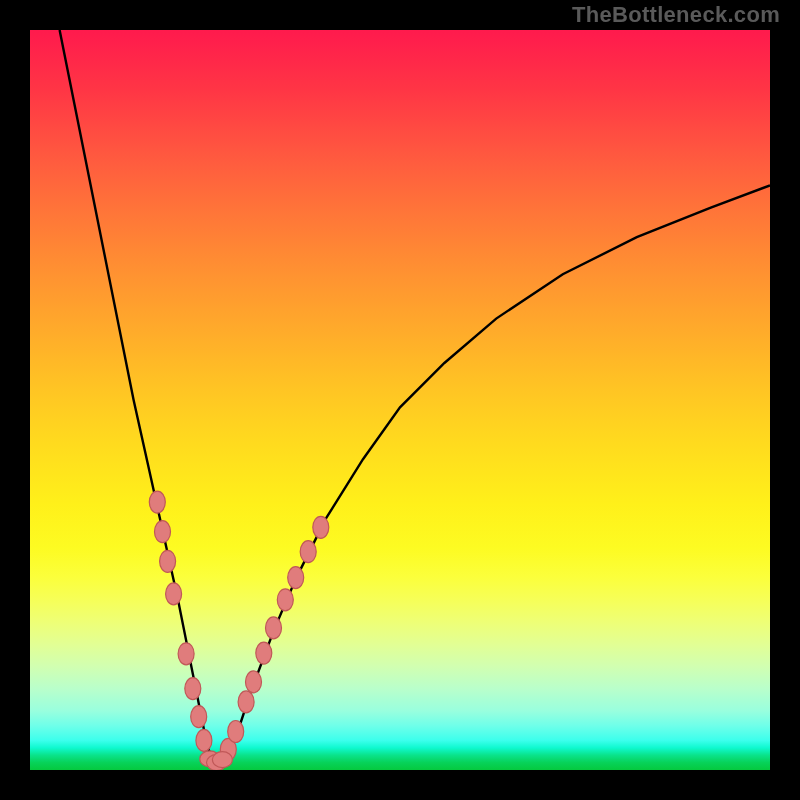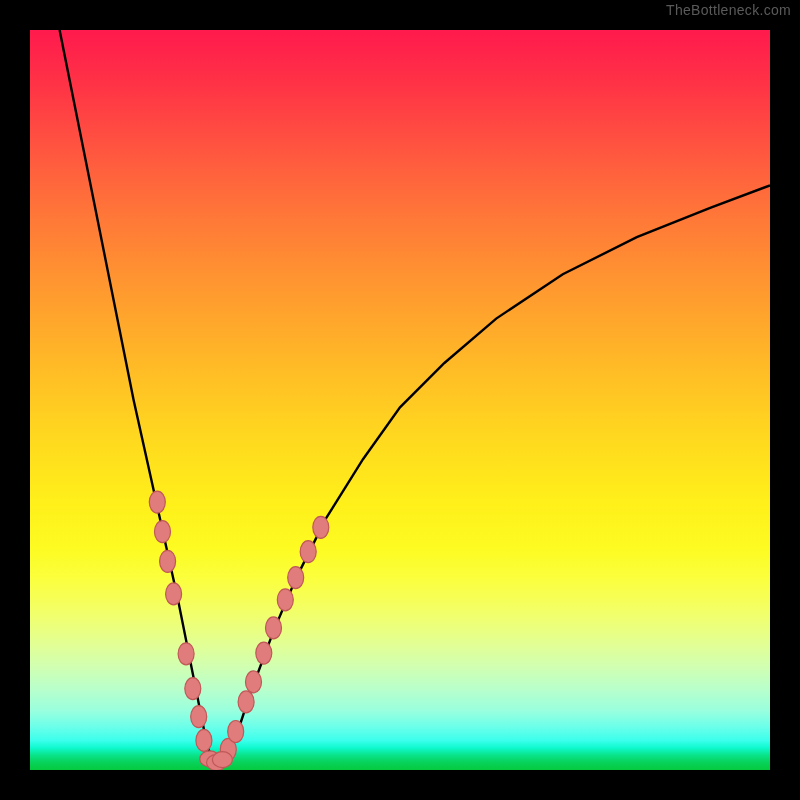--- a/index.html
+++ b/index.html
@@ -45,24 +45,24 @@
       #3cffec 96%,
       #0ff9cf 97%,
       #0ae38a 98%,
       #07d259 99%,
       #05c93e 100%
     );
   }
   .watermark {
     position: absolute;
     top: 2px;
-    right: 9px;
+    right: 20px;
     color: #5a5a5a;
-    font-size: 14px;
-    font-weight: 400;
+    font-size: 22px;
+    font-weight: 700;
     z-index: 10;
     letter-spacing: 0.3px;
   }
   .curve-svg {
     position: absolute;
     top: 30px; left: 30px;
     width: 740px; height: 740px;
     z-index: 3;
   }
   .dot {

